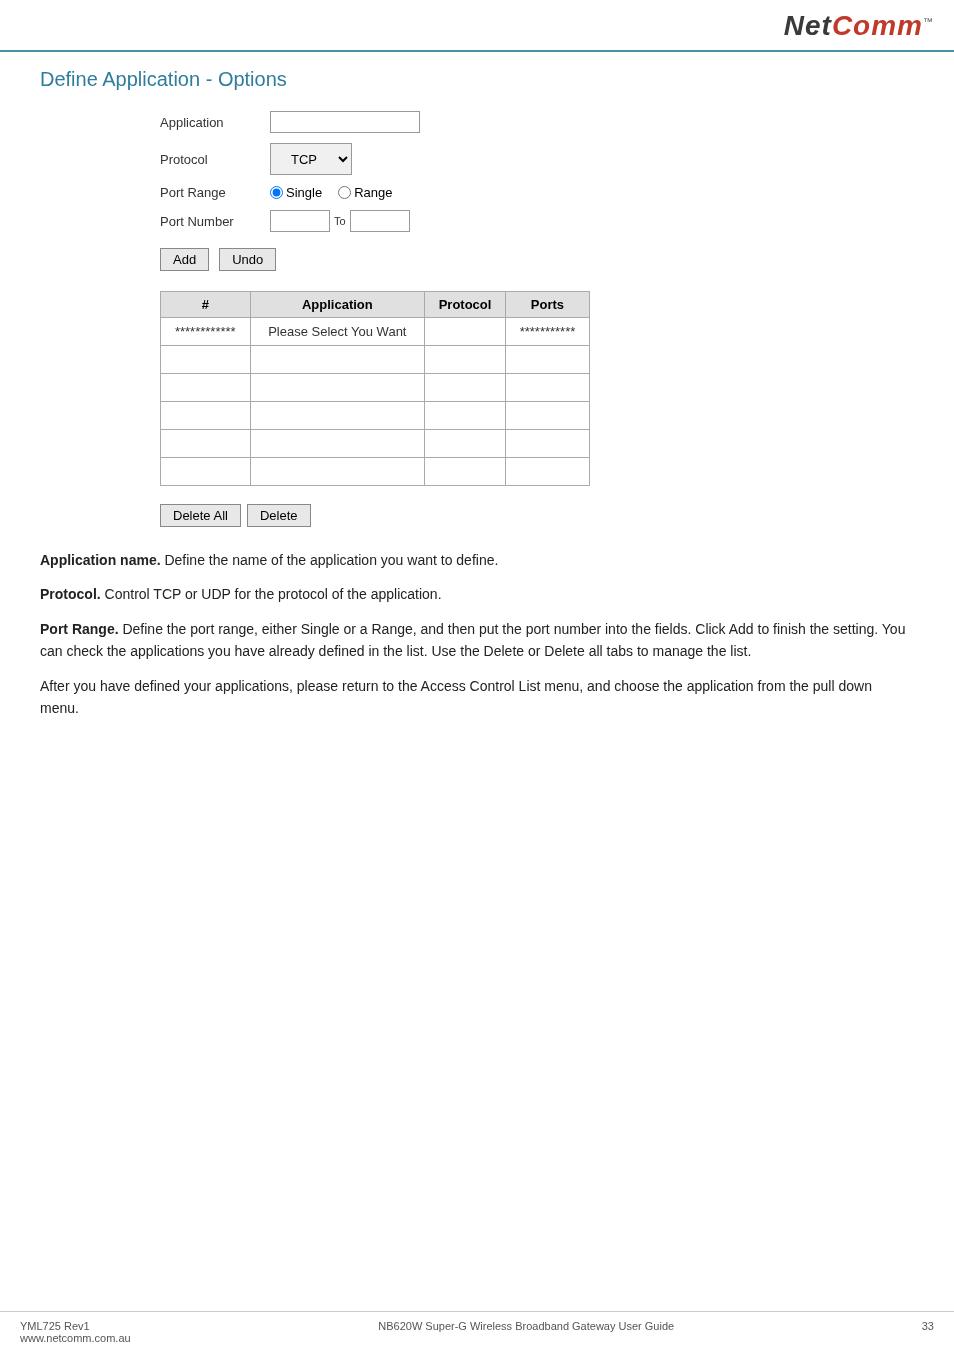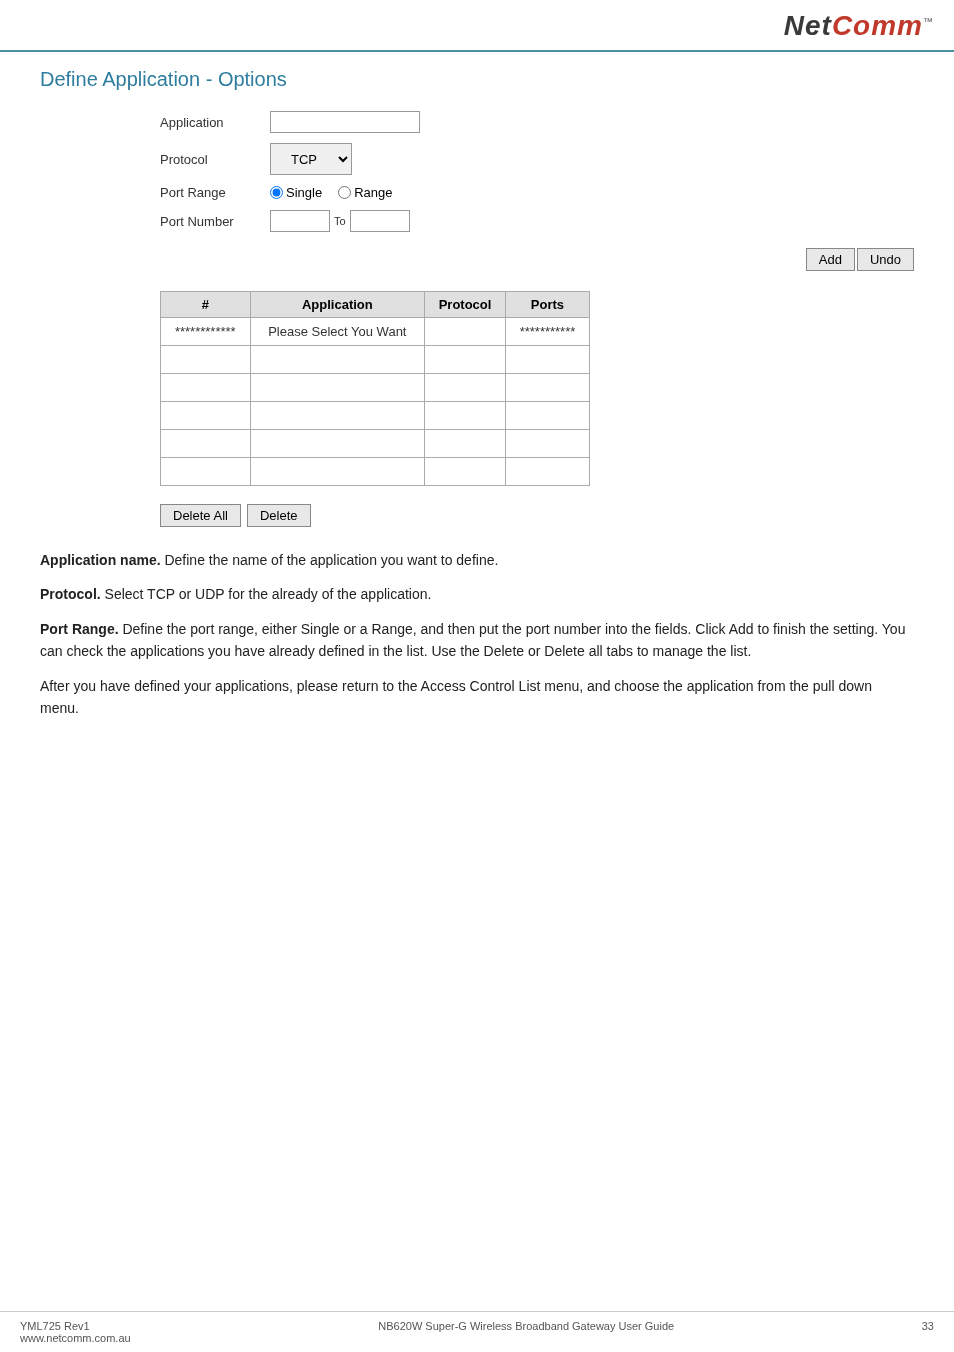--- a/index.html
+++ b/index.html
@@ -117,24 +117,23 @@
       width: 60px;
     }
 
     .to-label {
       font-size: 11px;
       color: #333;
     }
 
     .button-row {
       display: flex;
-      gap: 2px;
+      gap: 10px;
       margin-top: 16px;
       margin-bottom: 20px;
-      justify-content: flex-end;
     }
 
     .btn {
       border: 1px solid #888;
       background: #e8e8e8;
       padding: 3px 12px;
       font-size: 13px;
       cursor: pointer;
       color: #000;
     }
@@ -344,21 +343,21 @@
   <button class="btn">Delete</button>
 </div>
 
 <div class="description-section">
   <p class="desc-paragraph">
     <strong>Application name.</strong>
     <span> Define the name of the application you want to define.</span>
   </p>
   <p class="desc-paragraph">
     <strong>Protocol.</strong>
-    <span> Select TCP or UDP for the already of the application.</span>
+    <span> Control TCP or UDP for the protocol of the application.</span>
   </p>
   <p class="desc-paragraph">
     <strong>Port Range.</strong>
     <span> Define the port range, either Single or a Range, and then put the port number into the fields. Click Add to finish the setting. You can check the applications you have already defined in the list. Use the Delete or Delete all tabs to manage the list.</span>
   </p>
   <p class="desc-paragraph">
     <span>After you have defined your applications, please return to the Access Control List menu, and choose the application from the pull down menu.</span>
   </p>
 </div>
 

